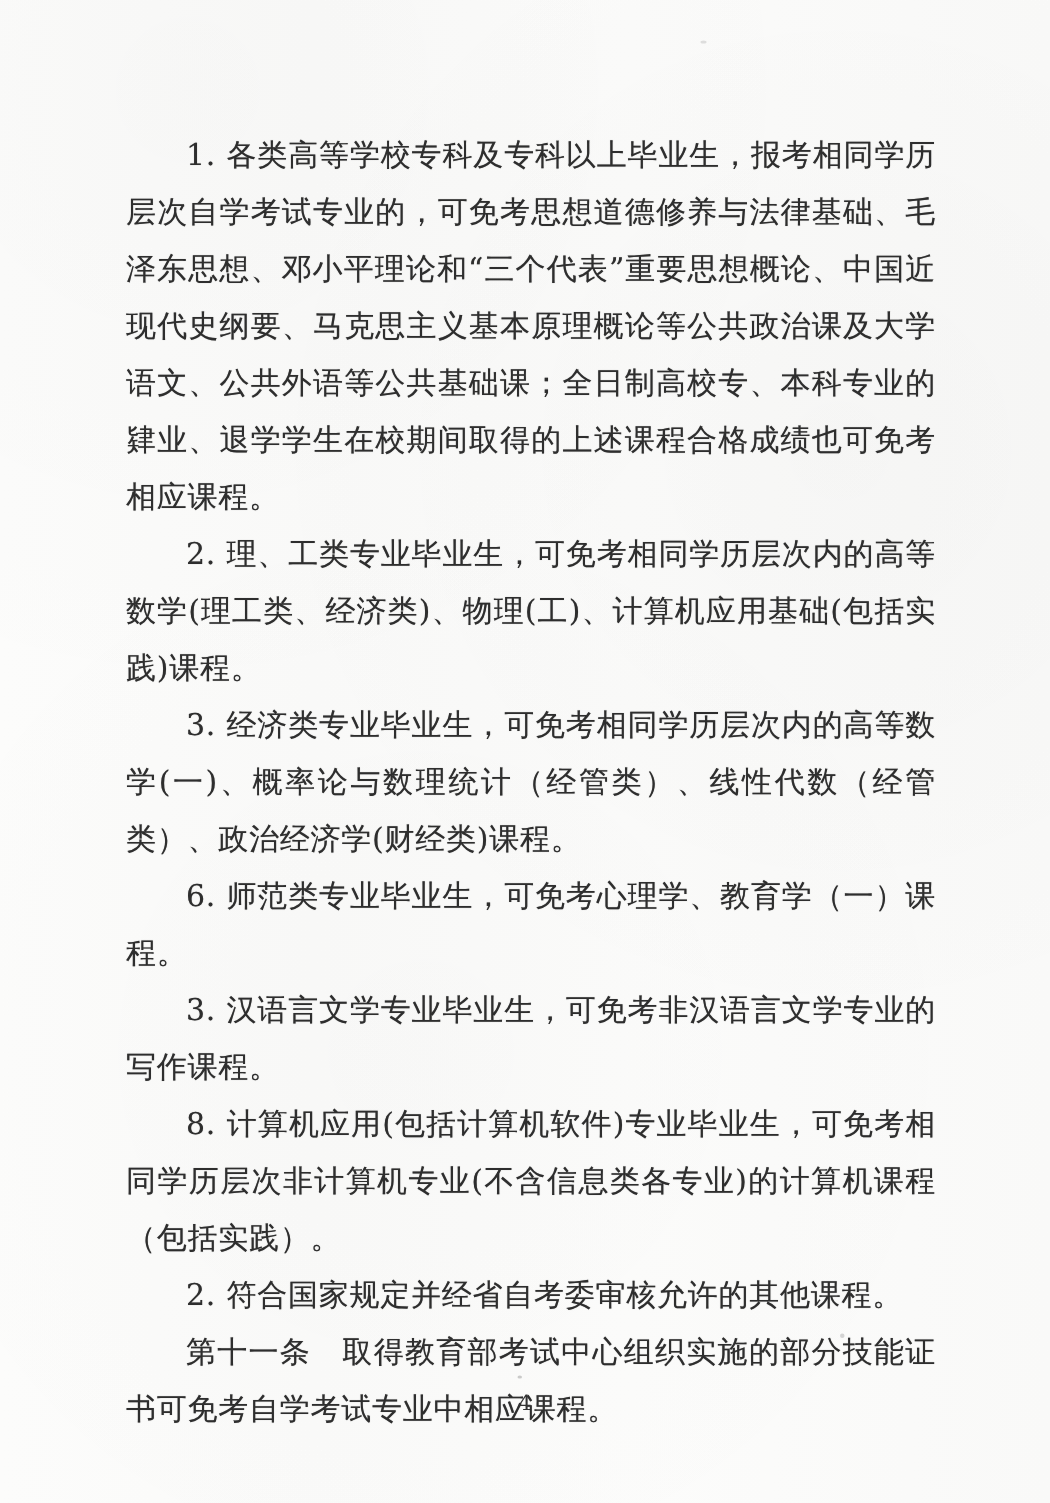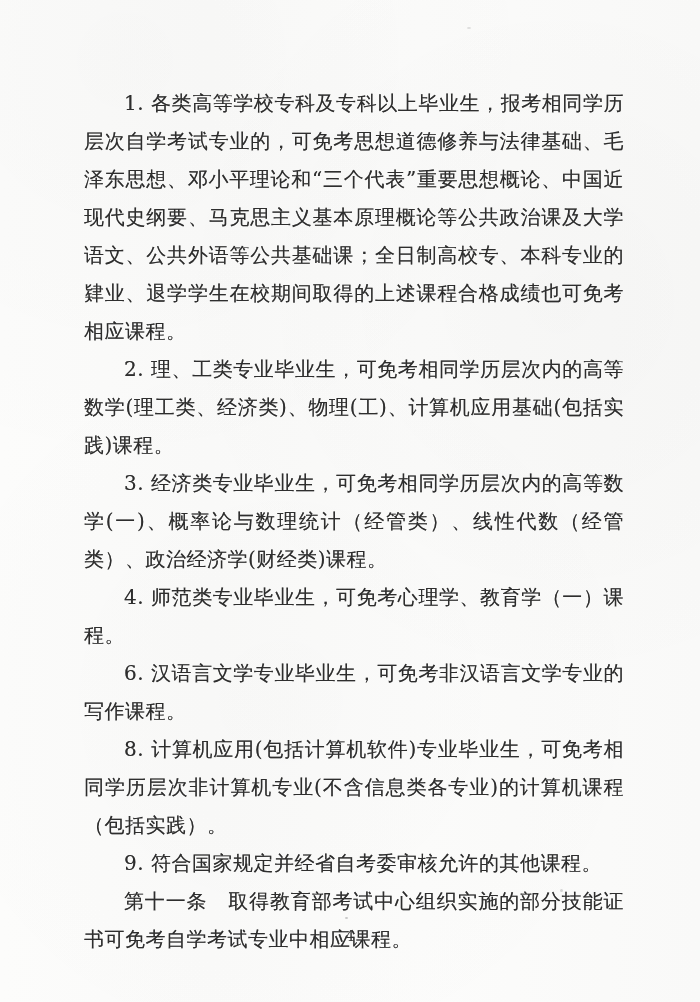--- a/index.html
+++ b/index.html
@@ -55,24 +55,24 @@
   .speck-c { width: 4px; height: 2px; left: 467px; top: 27px;  opacity: 0.3; }
 </style>
 </head>
 <body>
 
 <div class="page">
   <div class="content">
     <p class="para">1. 各类高等学校专科及专科以上毕业生，报考相同学历层次自学考试专业的，可免考思想道德修养与法律基础、毛泽东思想、邓小平理论和“三个代表”重要思想概论、中国近现代史纲要、马克思主义基本原理概论等公共政治课及大学语文、公共外语等公共基础课；全日制高校专、本科专业的肄业、退学学生在校期间取得的上述课程合格成绩也可免考相应课程。</p>
     <p class="para">2. 理、工类专业毕业生，可免考相同学历层次内的高等数学(理工类、经济类)、物理(工)、计算机应用基础(包括实践)课程。</p>
     <p class="para">3. 经济类专业毕业生，可免考相同学历层次内的高等数学(一)、概率论与数理统计（经管类）、线性代数（经管类）、政治经济学(财经类)课程。</p>
-    <p class="para">4. 师范类专业毕业生，可免考心理学、教育学（一）课程。</p>
-    <p class="para">6. 汉语言文学专业毕业生，可免考非汉语言文学专业的写作课程。</p>
+    <p class="para">6. 师范类专业毕业生，可免考心理学、教育学（一）课程。</p>
+    <p class="para">3. 汉语言文学专业毕业生，可免考非汉语言文学专业的写作课程。</p>
     <p class="para">8. 计算机应用(包括计算机软件)专业毕业生，可免考相同学历层次非计算机专业(不含信息类各专业)的计算机课程（包括实践）。</p>
-    <p class="para">9. 符合国家规定并经省自考委审核允许的其他课程。</p>
+    <p class="para">2. 符合国家规定并经省自考委审核允许的其他课程。</p>
     <p class="para">第十一条　取得教育部考试中心组织实施的部分技能证书可免考自学考试专业中相应课程。</p>
   </div>
 
   <div class="speck speck-a"></div>
   <div class="speck speck-b"></div>
   <div class="speck speck-c"></div>
 
   <div class="page-number">4</div>
 </div>
 

